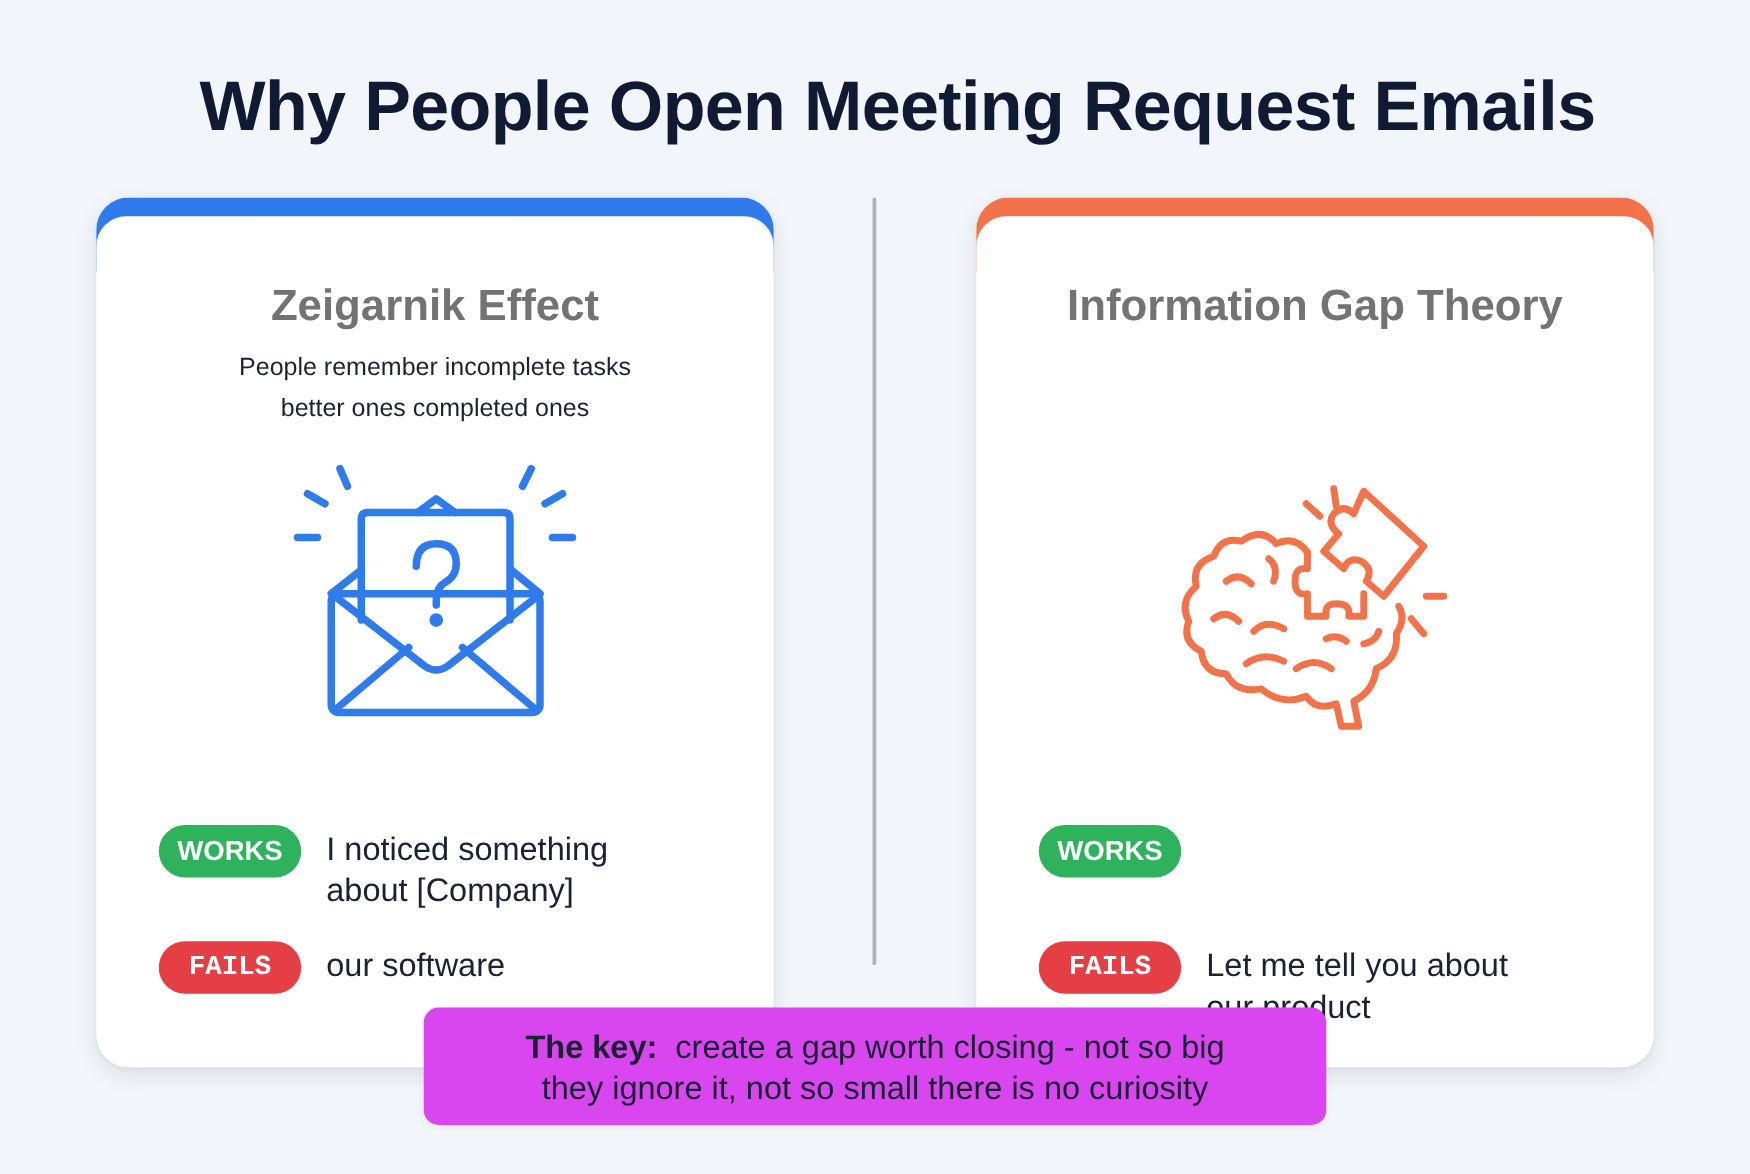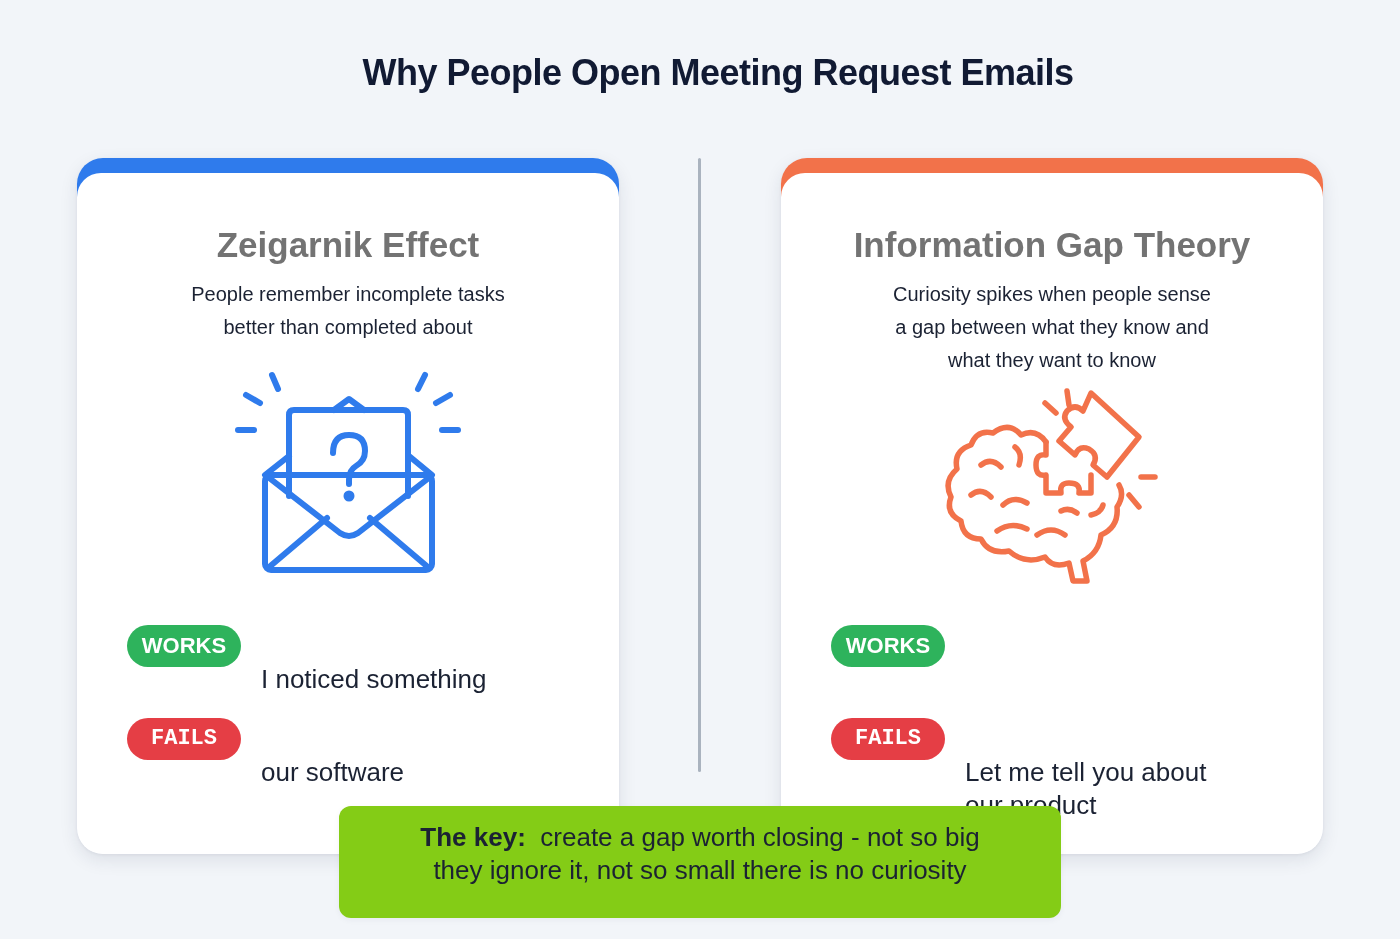--- a/index.html
+++ b/index.html
@@ -6,21 +6,21 @@
   html, body { width: 1400px; height: 939px; }
   body {
     background: #f2f5f9;
     font-family: "Liberation Sans", "DejaVu Sans", sans-serif;
     color: #141a2e;
     position: relative;
     overflow: hidden;
   }
   .title {
     position: absolute; left: 0; top: 52px; width: 1400px;
-    text-align: center; font-size: 36px; font-weight: 700; letter-spacing: -0.5px;
+    text-align: center; font-size: 56px; font-weight: 700; letter-spacing: -0.5px;
     color: #111a33;
     padding-left: 36px;
   }
   .card {
     position: absolute; top: 158px; width: 542px; height: 696px;
     border-radius: 26px; overflow: hidden;
     box-shadow: 0 6px 18px rgba(30,40,70,0.10), 0 1px 3px rgba(30,40,70,0.06);
   }
   .card .cap { position: absolute; left: 0; top: 0; right: 0; height: 60px; }
   .card .body {
@@ -34,52 +34,52 @@
     font-size: 35px; font-weight: 700; color: #737373;
   }
   .card-desc {
     position: absolute; left: 30px; right: 30px; top: 105px; text-align: center;
     font-size: 20px; line-height: 33px; color: #1b2233;
   }
   .icon-wrap { position: absolute; }
   .row { position: absolute; left: 50px; right: 20px; height: 70px; }
   .badge {
     position: absolute; left: 0; width: 114px; height: 42px; border-radius: 21px;
-    color: #fff; font-weight: 700; font-size: 22px; text-align: center; line-height: 42px;
+    color: #fff; font-weight: 700; font-size: 22px; text-align: center; line-height: 42px; margin-top: 35px;
   }
   .badge.works { background: #2eb35c; }
   .badge.fails { background: #e53e45; font-family: Liberation Mono, monospace; }
   .row-text {
     position: absolute; left: 134px; top: -2px; font-size: 26px; line-height: 33px; color: #1b2233; margin-top: 40px;
   }
   .divider {
     position: absolute; left: 698px; top: 158px; width: 3px; height: 614px;
     background: #aab3bf; border-radius: 2px;
   }
   .keybox {
-    position: absolute; left: 339px; top: 806px; width: 722px; height: 112px;
-    background: #84cc16; border-radius: 12px;
+    position: absolute; left: 339px; top: 806px; width: 722px; height: 94px;
+    background: #d946ef; border-radius: 12px;
     text-align: center; font-size: 26px; line-height: 33px; color: #1b2233;
     padding-top: 15px;
     box-shadow: 0 2px 6px rgba(30,40,70,0.05);
   }
   .keybox b { font-weight: 700; }
 </style>
 </head>
 <body>
 
 <div class="title">Why People Open Meeting Request Emails</div>
 
 <div class="card left">
   <div class="cap" style="background:#2f7bec;"></div>
   <div class="body">
     <div class="card-title">Zeigarnik Effect</div>
     <div class="card-desc">
       <div>People remember incomplete tasks</div>
-      <div>better than completed about</div>
+      <div>better ones completed ones</div>
     </div>
 
     <div class="icon-wrap" style="left:155px; top:190px;">
       <svg width="232" height="215" viewBox="0 0 232 215" fill="none" stroke="#2f7bec" stroke-width="6" stroke-linecap="round" stroke-linejoin="round">
 
         <line x1="40" y1="12" x2="46" y2="26"></line>
         <line x1="14" y1="32" x2="28" y2="40"></line>
         <line x1="6" y1="67" x2="22" y2="67"></line>
         <line x1="193" y1="12" x2="186" y2="26"></line>
         <line x1="218" y1="32" x2="204" y2="40"></line>
@@ -98,42 +98,38 @@
 
         <path d="M 101 90 Q 101 72 117 72 Q 133 72 133 88 Q 133 98 124 103 Q 117 107 117 117 L 117 121"></path>
         <circle cx="117" cy="133" r="2.5" fill="#2f7bec"></circle>
       </svg>
     </div>
 
     <div class="row" style="top:452px;">
       <div class="badge works">WORKS</div>
       <div class="row-text">
         <div>I noticed something</div>
+        <div>about [Company]</div>
       </div>
     </div>
     <div class="row" style="top:545px;">
       <div class="badge fails">FAILS</div>
       <div class="row-text">
         <div>our software</div>
       </div>
     </div>
   </div>
 </div>
 
 <div class="divider"></div>
 
 <div class="card right">
   <div class="cap" style="background:#f2724a;"></div>
   <div class="body">
     <div class="card-title">Information Gap Theory</div>
-    <div class="card-desc">
-      <div>Curiosity spikes when people sense</div>
-      <div>a gap between what they know and</div>
-      <div>what they want to know</div>
-    </div>
 
     <div class="icon-wrap" style="left:160px; top:212px;">
       <svg width="225" height="210" viewBox="0 0 225 210" fill="none" stroke="#f2724a" stroke-width="5.5" stroke-linecap="round" stroke-linejoin="round">
 
         <line x1="126" y1="6" x2="128" y2="20"></line>
         <line x1="104" y1="18" x2="115" y2="28"></line>
         <line x1="200" y1="92" x2="214" y2="92"></line>
         <line x1="188" y1="110" x2="198" y2="122"></line>
 
         <path d="M 105 57 Q 95 43 80 50 Q 68 36 52 48 Q 36 44 30 60 Q 12 66 16 84 Q 2 96 10 112 Q 4 128 20 136 Q 22 154 40 154 Q 48 170 68 166 Q 84 180 104 172 Q 112 184 128 178 L 132 196 L 146 196 L 142 176 Q 158 168 160 150 Q 178 142 176 122 Q 184 110 178 100"></path>

